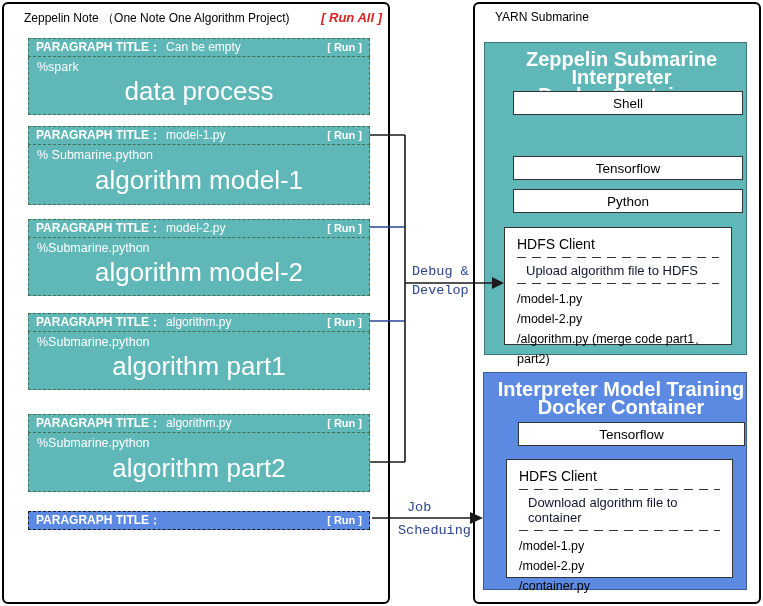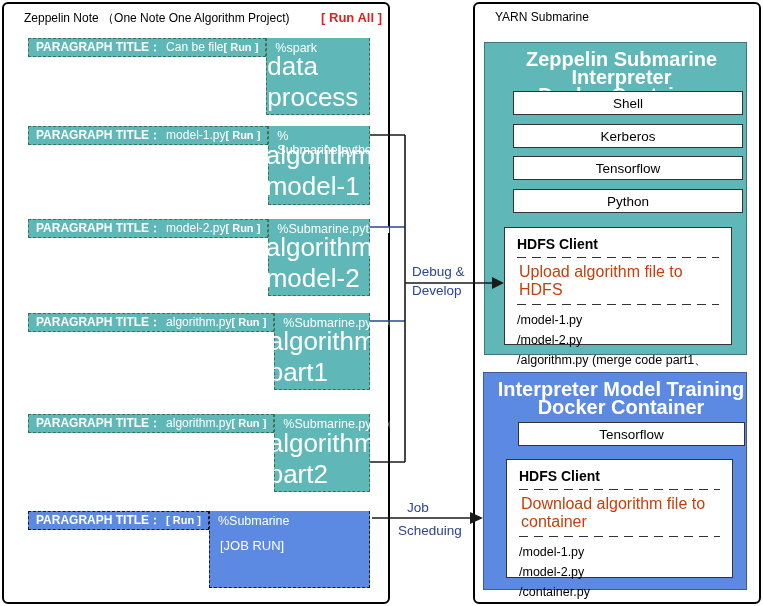--- a/index.html
+++ b/index.html
@@ -2,66 +2,66 @@
 <html style="--teal: #5fb7b7; --blue: #5c8ae2; --navy: #2b4590; --red: #dd2222;"><head>
 <meta charset="utf-8">
 <style>
   html,body{margin:0;padding:0;background:#fff;}
   #canvas{position:relative;width:763px;height:606px;background:#fff;
     font-family:"Liberation Sans","DejaVu Sans",sans-serif;color:#111;overflow:hidden;}
   .panel{position:absolute;border:2px solid #000;border-radius:6px;background:#fff;}
   #left-panel{left:2px;top:2px;width:384px;height:598px;}
   #right-panel{left:473px;top:2px;width:284px;height:598px;}
   .panel-title{position:absolute;left:20px;top:6px;font-size:12px;color:#000;white-space:nowrap;}
-  #run-all{position:absolute;right:6px;top:6px;font-size:13px;font-weight:bold;color:var(--red,#dd2222);cursor:pointer;}
+  #run-all{position:absolute;right:6px;top:6px;font-size:13px;font-weight:bold;color:var(--red,#dd2222);cursor:pointer;font-style:italic;}
   
-  .pblock{position:absolute;left:24px;width:342px;display:flex;}
+  .pblock{position:absolute;left:24px;width:342px;display:flex;flex-direction:column;text-align:right;}
   .pblock .ptitle{height:19px;line-height:19px;padding:0 7px;font-size:12px;color:#fff;
     display:flex;align-items:center;border:1px dashed #3f7050;box-sizing:border-box;}
   .pblock .pcontent{flex:1;position:relative;border:1px dashed #3f7050;border-top:none;box-sizing:border-box;padding-left:28px;}
   .teal .ptitle,.teal .pcontent{background:var(--teal,#5fb7b7);}
   .blue .ptitle,.blue .pcontent{background:var(--blue,#5c8ae2);}
   .blue .ptitle,.blue .pcontent{border-color:#1a1a1a;}
   .ppre{font-weight:bold;margin-right:5px;white-space:nowrap;}
   .pname{white-space:nowrap;}
   .prun{margin-left:auto;font-weight:bold;font-size:11px;cursor:pointer;}
   .pint{position:absolute;left:8px;top:3px;font-size:12.5px;color:#fff;}
   .pmain{position:absolute;left:0;right:0;top:0;bottom:0;display:flex;align-items:center;justify-content:center;
     padding-top:12px;font-size:26px;color:#fff;}
   .blue .pmain{position:absolute;left:10px;top:27px;right:auto;bottom:auto;padding:0;font-size:13px;}
   
-  .conn-label{position:absolute;color:var(--navy,#2b4590);font-size:13.5px;line-height:19px;white-space:nowrap;}
+  .conn-label{position:absolute;color:var(--navy,#2b4590);font-size:13.5px;line-height:19px;white-space:nowrap;font-family:Liberation Mono, monospace;}
   .overlay{position:absolute;left:0;top:0;z-index:20;pointer-events:none;}
   .overlay path{fill:none;stroke-width:1.6px;}
   
   .container-box{position:absolute;border:1px solid rgba(0,0,0,.35);box-sizing:border-box;}
   #interp-container{left:9px;top:38px;width:263px;height:313px;background:var(--teal,#5fb7b7);}
   #train-container{left:8px;top:368px;width:264px;height:218px;background:var(--blue,#5c8ae2);}
   .cont-title{margin-top:7px;text-align:center;color:#fff;font-weight:bold;font-size:20px;line-height:18px;padding-left:12px;}
   .module{position:absolute;left:16px;width:230px;height:24px;background:#fff;border:1px solid #333;
     box-sizing:border-box;display:flex;align-items:center;justify-content:center;font-size:13.5px;color:#000;margin-left:12px;}
   .hdfs-box{position:absolute;background:#fff;border:1px solid #333;box-sizing:border-box;padding:8px 12px;}
-  .hdfs-title{font-weight:bold;font-size:14px;color:#000;margin-bottom:5px;}
+  .hdfs-title{font-weight:normal;font-size:14px;color:#000;margin-bottom:5px;}
   .dashline{height:1px;margin:5px 0;background:repeating-linear-gradient(90deg,#333 0 9px,transparent 9px 15px);}
-  .hdfs-desc{font-size:16px;color:#c2410c;margin:4px 2px;}
+  .hdfs-desc{font-size:13px;color:#0f172a;margin:4px 9px;}
   .hdfs-file{font-size:12.5px;color:#000;line-height:20px;}
 </style>
 </head>
 <body>
 
 <div id="canvas">
 
   <div id="left-panel" class="panel">
     <div class="panel-title">Zeppelin Note （One Note One Algorithm Project)</div>
     <div id="run-all">[ Run All ]</div>
 
     <div class="pblock teal" style="top:34px;height:77px;">
       <div class="ptitle">
         <span class="ppre">PARAGRAPH TITLE：</span>
-        <span class="pname">Can be file</span>
+        <span class="pname">Can be empty</span>
         <span class="prun">[ Run ]</span>
       </div>
       <div class="pcontent">
         <div class="pint">%spark</div>
         <div class="pmain">data process</div>
       </div>
     </div>
 
     <div class="pblock teal" style="top:122px;height:79px;">
       <div class="ptitle">
@@ -109,37 +109,32 @@
         <div class="pint">%Submarine.python</div>
         <div class="pmain">algorithm part2</div>
       </div>
     </div>
 
     <div class="pblock blue" style="top:507px;height:77px;">
       <div class="ptitle">
         <span class="ppre">PARAGRAPH TITLE：</span>
         <span class="prun">[ Run ]</span>
       </div>
-      <div class="pcontent">
-        <div class="pint">%Submarine</div>
-        <div class="pmain">[JOB RUN]</div>
-      </div>
     </div>
   </div>
 
   <div id="right-panel" class="panel">
     <div class="panel-title">YARN Submarine</div>
 
     <div id="interp-container" class="container-box">
       <div class="cont-title">
         <div>Zeppelin Submarine Interpreter</div>
         <div>Docker Container</div>
       </div>
       <div class="module" style="top:48px;">Shell</div>
-      <div class="module" style="top:81px;">Kerberos</div>
       <div class="module" style="top:113px;">Tensorflow</div>
       <div class="module" style="top:146px;">Python</div>
 
       <div class="hdfs-box" style="left:19px;top:184px;width:228px;height:118px;">
         <div class="hdfs-title">HDFS Client</div>
         <div class="dashline"></div>
         <div class="hdfs-desc">Upload algorithm file to HDFS</div>
         <div class="dashline"></div>
         <div class="hdfs-file">/model-1.py</div>
         <div class="hdfs-file">/model-2.py</div>

